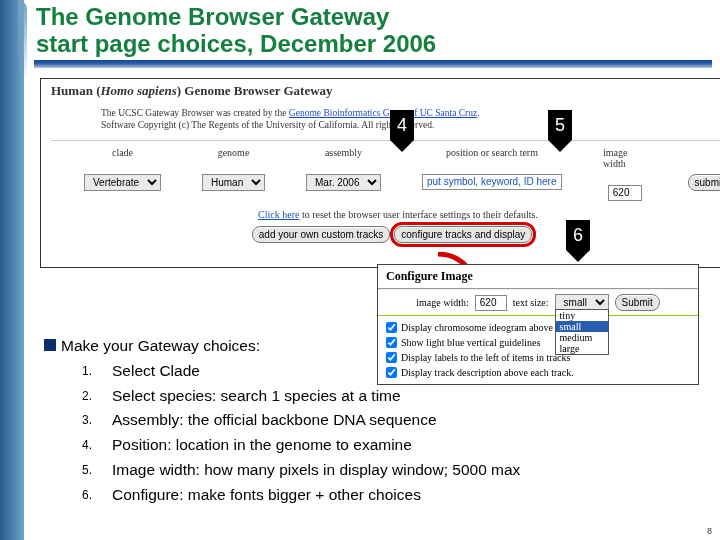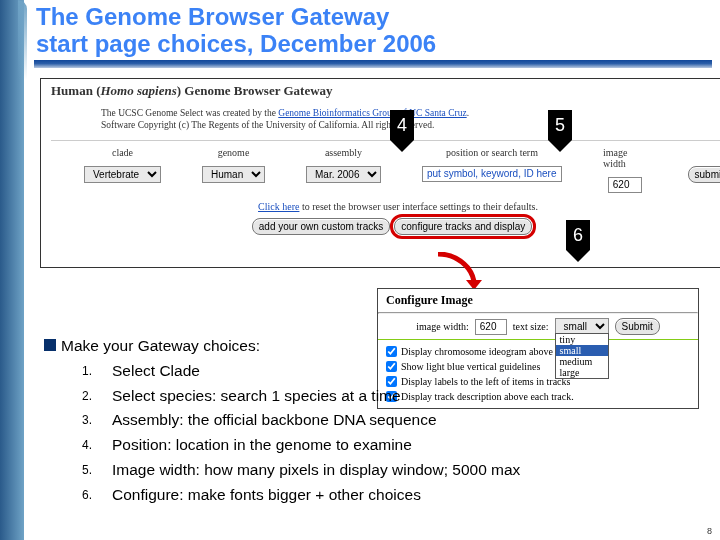--- a/index.html
+++ b/index.html
@@ -22,21 +22,21 @@
     top: 0; left: 18px;
     width: 9px; height: 80px;
     background: linear-gradient(to bottom, #6fa3c6 0%, rgba(255,255,255,0) 100%);
     border-radius: 0 12px 0 0;
   }
   .title-block {
     position: absolute;
     top: 4px; left: 36px;
     font-size: 24px;
     font-weight: bold;
-    color: #3b82f6;
+    color: #15803d;
     line-height: 1.12;
   }
   .underline {
     position: absolute;
     top: 60px; left: 34px; right: 8px;
     height: 8px;
     background: linear-gradient(to bottom, #12479a 0%, #2d5fa8 45%, #b8c8e0 100%);
   }
   .screenshot {
     position: absolute;
@@ -63,21 +63,21 @@
     border: none; border-top: 1px solid #ccc;
     margin: 0 10px;
   }
   .formrow {
     display: flex;
     justify-content: center;
     gap: 10px;
     padding: 6px 12px 6px;
     align-items: flex-start;
   }
-  .fld { display: flex; flex-direction: column; align-items: center; gap: 8px; margin-left: 31px; }
+  .fld { display: flex; flex-direction: column; align-items: center; gap: 16px; margin-left: 31px; }
   .fld label { font-size: 10px; font-family: Georgia, serif; }
   select, input[type="text"], .btn {
     font-family: Arial, sans-serif;
     font-size: 10px;
     background: #eaeaea;
     border: 1px solid #888;
     padding: 1px 4px;
     height: 16px;
   }
   select { height: 17px; }
@@ -126,21 +126,21 @@
     width: 0; height: 0;
     border-left: 12px solid transparent;
     border-right: 12px solid transparent;
     border-top: 12px solid #000;
   }
   .c4 { top: 110px; left: 390px; }
   .c5 { top: 110px; left: 548px; }
   .c6 { top: 220px; left: 566px; }
   .config-popup {
     position: absolute;
-    top: 288px; left: 377px;
+    top: 264px; left: 377px;
     width: 322px;
     border: 1px solid #444;
     background: #fff;
     font-family: Georgia, 'Times New Roman', serif;
     font-size: 10.5px;
   }
   .config-popup .chead {
     font-weight: bold;
     padding: 4px 8px;
     font-size: 12px;
@@ -211,21 +211,21 @@
   <span>The Genome Browser Gateway</span><br>
   <span>start page choices, December 2006</span>
 </div>
 <div class="underline"></div>
 
 <div class="screenshot">
   <div class="hdr">
     <span>Human (</span><i>Homo sapiens</i><span>) Genome Browser Gateway</span>
   </div>
   <div class="desc">
-    <span>The UCSC Genome Select was created by the </span><span class="link">Genome Bioinformatics Group of UC Santa Cruz</span><span>.</span><br>
+    <span>The UCSC Gateway Browser was created by the </span><span class="link">Genome Bioinformatics Group of UC Santa Cruz</span><span>.</span><br>
     <span>Software Copyright (c) The Regents of the University of California. All rights reserved.</span>
   </div>
   <hr>
   <div class="formrow">
     <div class="fld">
       <label>clade</label>
       <select><option>Vertebrate</option></select>
     </div>
     <div class="fld">
       <label>genome</label>

